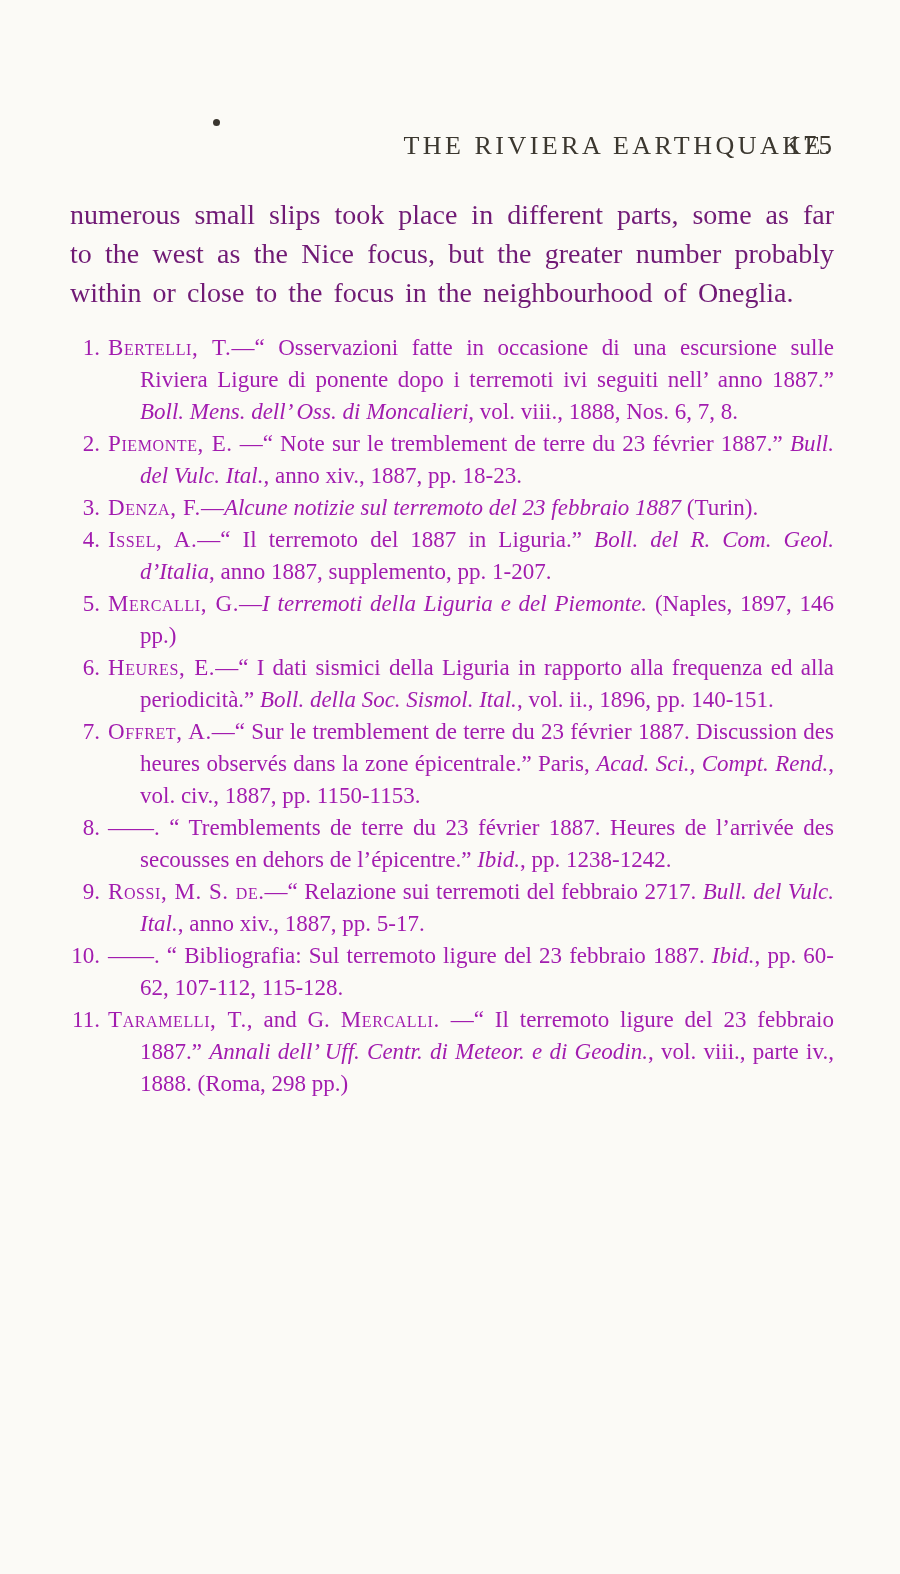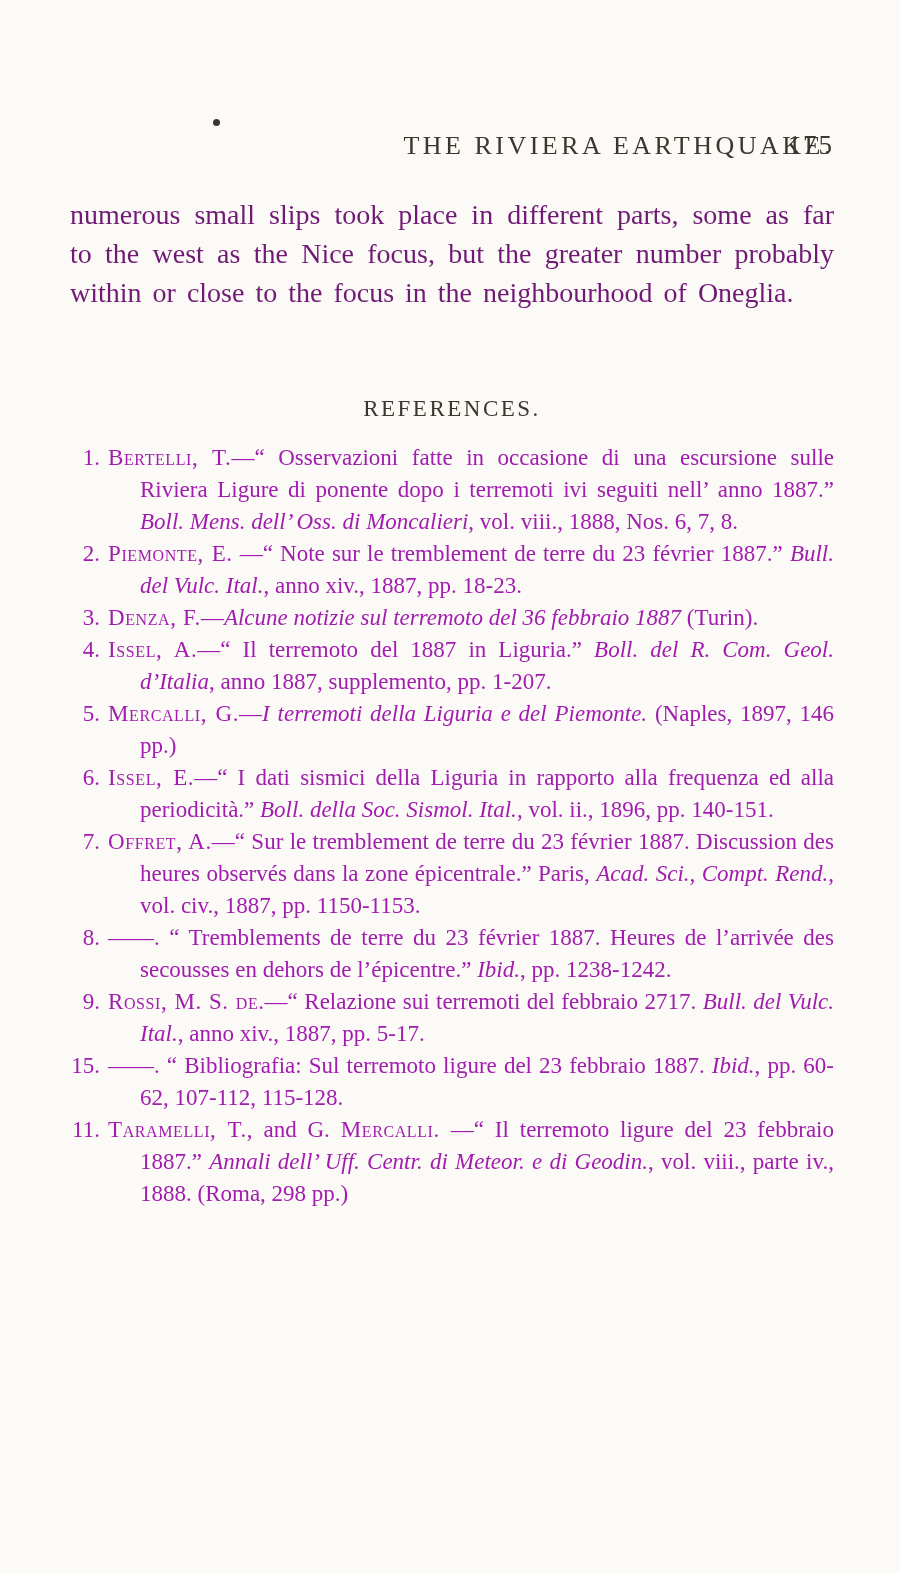--- a/index.html
+++ b/index.html
@@ -95,29 +95,28 @@
 
   <span class="ink-dot"></span>
 
   <header class="running-head">
     <div class="head-title">THE RIVIERA EARTHQUAKE.</div>
     <div class="page-number">175</div>
   </header>
 
   <p class="body-paragraph">numerous small slips took place in different parts, some as far to the west as the Nice focus, but the greater number probably within or close to the focus in the neighbourhood of Oneglia.</p>
 
-  <h2 class="section-heading">REFERENCES.</h2>
 
   <div class="references">
       <div class="ref"><span class="ref-num">1.</span><span class="seg-smallcaps">Bertelli, T.</span><span class="seg-normal">—“ Osservazioni fatte in occasione di una escursione sulle Riviera Ligure di ponente dopo i terremoti ivi seguiti nell’ anno 1887.”  </span><span class="seg-italic">Boll. Mens. dell’ Oss. di Moncalieri</span><span class="seg-normal">, vol. viii., 1888, Nos. 6, 7, 8.</span></div>
       <div class="ref"><span class="ref-num">2.</span><span class="seg-smallcaps">Piemonte, E.</span><span class="seg-normal"> —“ Note sur le tremblement de terre du 23 février 1887.”  </span><span class="seg-italic">Bull. del Vulc. Ital.</span><span class="seg-normal">, anno xiv., 1887, pp. 18-23.</span></div>
-      <div class="ref"><span class="ref-num">3.</span><span class="seg-smallcaps">Denza, F.</span><span class="seg-normal">—</span><span class="seg-italic">Alcune notizie sul terremoto del 36 febbraio 1887</span><span class="seg-normal"> (Turin).</span></div>
+      <div class="ref"><span class="ref-num">3.</span><span class="seg-smallcaps">Denza, F.</span><span class="seg-normal">—</span><span class="seg-italic">Alcune notizie sul terremoto del 23 febbraio 1887</span><span class="seg-normal"> (Turin).</span></div>
       <div class="ref"><span class="ref-num">4.</span><span class="seg-smallcaps">Issel, A.</span><span class="seg-normal">—“ Il terremoto del 1887 in Liguria.”  </span><span class="seg-italic">Boll. del R. Com. Geol. d’Italia</span><span class="seg-normal">, anno 1887, supplemento, pp. 1-207.</span></div>
       <div class="ref"><span class="ref-num">5.</span><span class="seg-smallcaps">Mercalli, G.</span><span class="seg-normal">—</span><span class="seg-italic">I terremoti della Liguria e del Piemonte.</span><span class="seg-normal"> (Naples, 1897, 146 pp.)</span></div>
-      <div class="ref"><span class="ref-num">6.</span><span class="seg-smallcaps">Issel, E.</span><span class="seg-normal">—“ I dati sismici della Liguria in rapporto alla frequenza ed alla periodicità.”  </span><span class="seg-italic">Boll. della Soc. Sismol. Ital.</span><span class="seg-normal">, vol. ii., 1896, pp. 140-151.</span></div>
+      <div class="ref"><span class="ref-num">6.</span><span class="seg-smallcaps">Heures, E.</span><span class="seg-normal">—“ I dati sismici della Liguria in rapporto alla frequenza ed alla periodicità.”  </span><span class="seg-italic">Boll. della Soc. Sismol. Ital.</span><span class="seg-normal">, vol. ii., 1896, pp. 140-151.</span></div>
       <div class="ref"><span class="ref-num">7.</span><span class="seg-smallcaps">Offret, A.</span><span class="seg-normal">—“ Sur le tremblement de terre du 23 février 1887.  Discussion des heures observés dans la zone épicentrale.”  Paris, </span><span class="seg-italic">Acad. Sci., Compt. Rend.</span><span class="seg-normal">, vol. civ., 1887, pp. 1150-1153.</span></div>
       <div class="ref"><span class="ref-num">8.</span><span class="seg-normal">——.  “ Tremblements de terre du 23 février 1887.  Heures de l’arrivée des secousses en dehors de l’épicentre.”  </span><span class="seg-italic">Ibid.</span><span class="seg-normal">, pp. 1238-1242.</span></div>
       <div class="ref"><span class="ref-num">9.</span><span class="seg-smallcaps">Rossi, M. S. de.</span><span class="seg-normal">—“ Relazione sui terremoti del febbraio 2717.  </span><span class="seg-italic">Bull. del Vulc. Ital.</span><span class="seg-normal">, anno xiv., 1887, pp. 5-17.</span></div>
-      <div class="ref"><span class="ref-num">15.</span><span class="seg-normal">——.  “ Bibliografia: Sul terremoto ligure del 23 febbraio 1887.  </span><span class="seg-italic">Ibid.</span><span class="seg-normal">, pp. 60-62, 107-112, 115-128.</span></div>
+      <div class="ref"><span class="ref-num">10.</span><span class="seg-normal">——.  “ Bibliografia: Sul terremoto ligure del 23 febbraio 1887.  </span><span class="seg-italic">Ibid.</span><span class="seg-normal">, pp. 60-62, 107-112, 115-128.</span></div>
       <div class="ref"><span class="ref-num">11.</span><span class="seg-smallcaps">Taramelli, T.</span><span class="seg-normal">, and G. </span><span class="seg-smallcaps">Mercalli.</span><span class="seg-normal"> —“ Il terremoto ligure del 23 febbraio 1887.”  </span><span class="seg-italic">Annali dell’ Uff. Centr. di Meteor. e di Geodin.</span><span class="seg-normal">, vol. viii., parte iv., 1888.  (Roma, 298 pp.)</span></div>
     </div>
 
 </div>
 
 </body></html>

